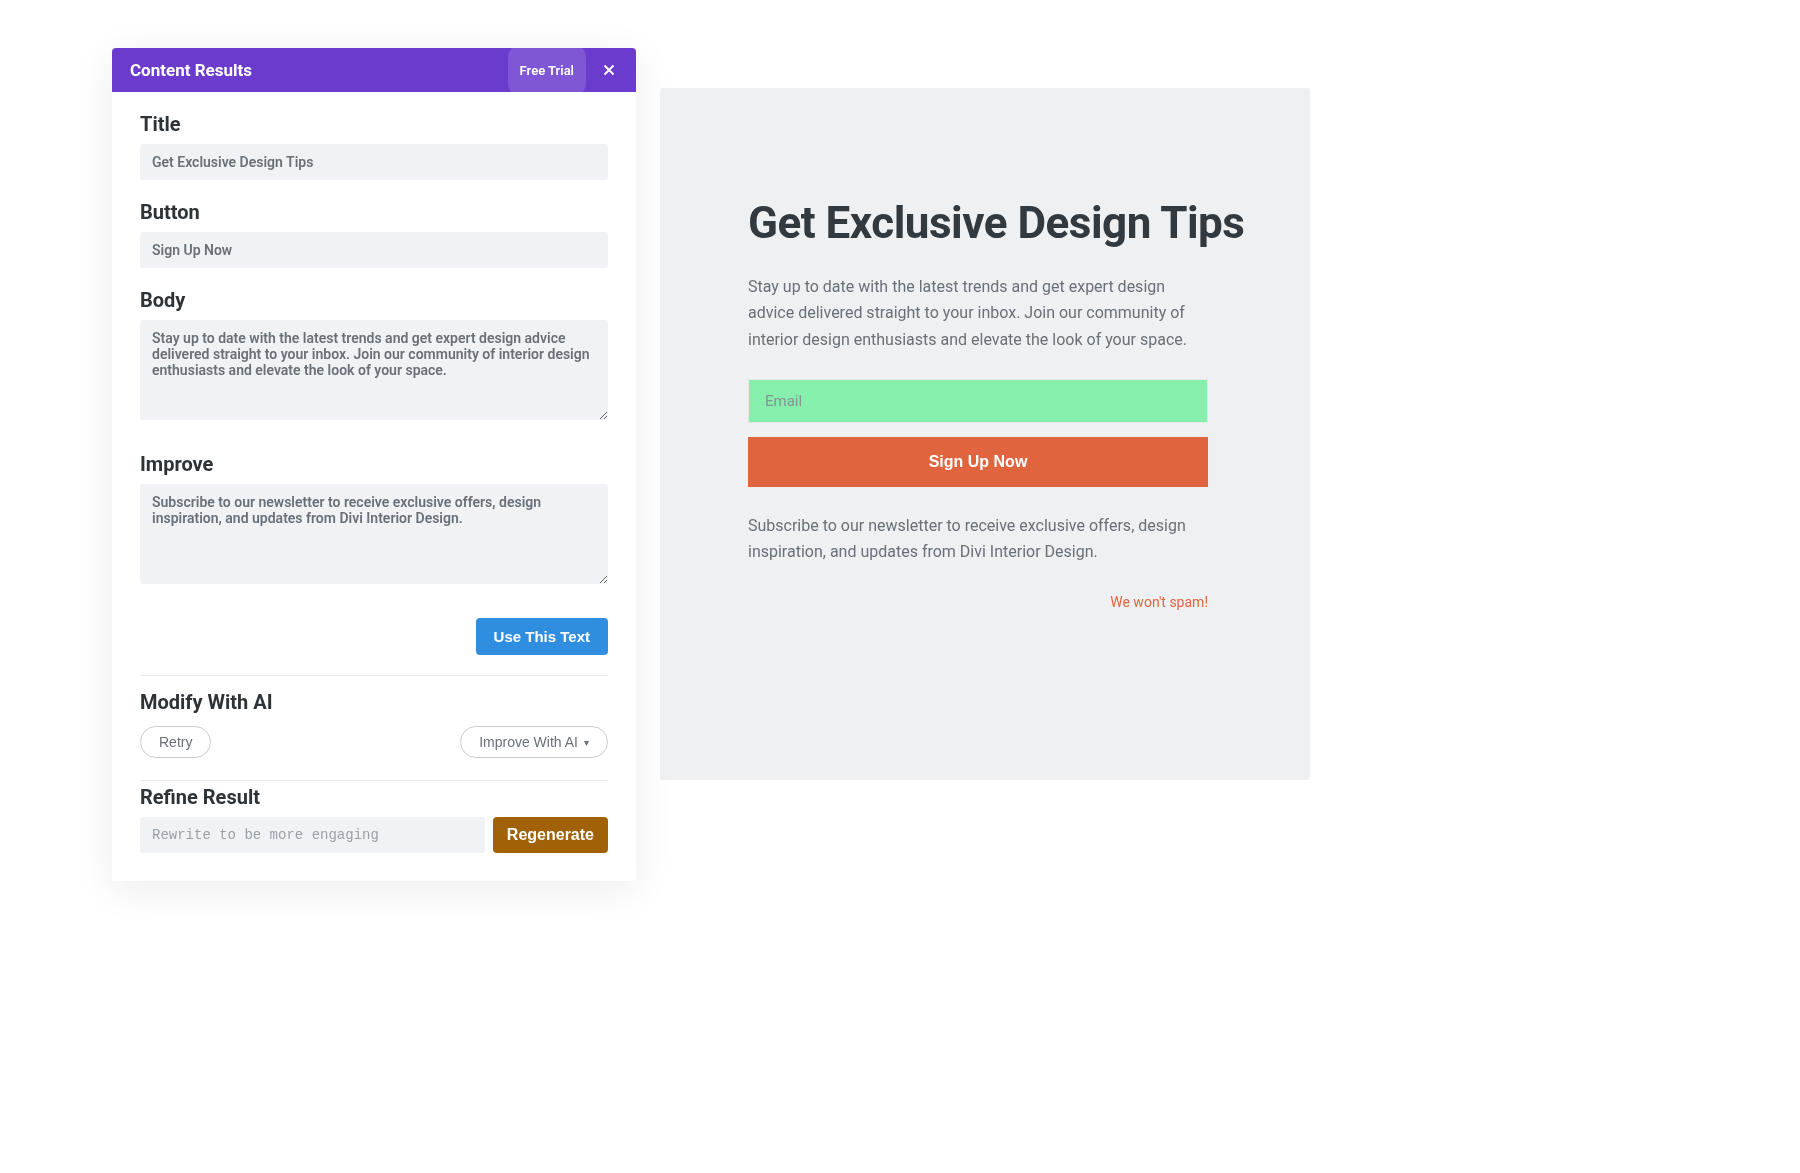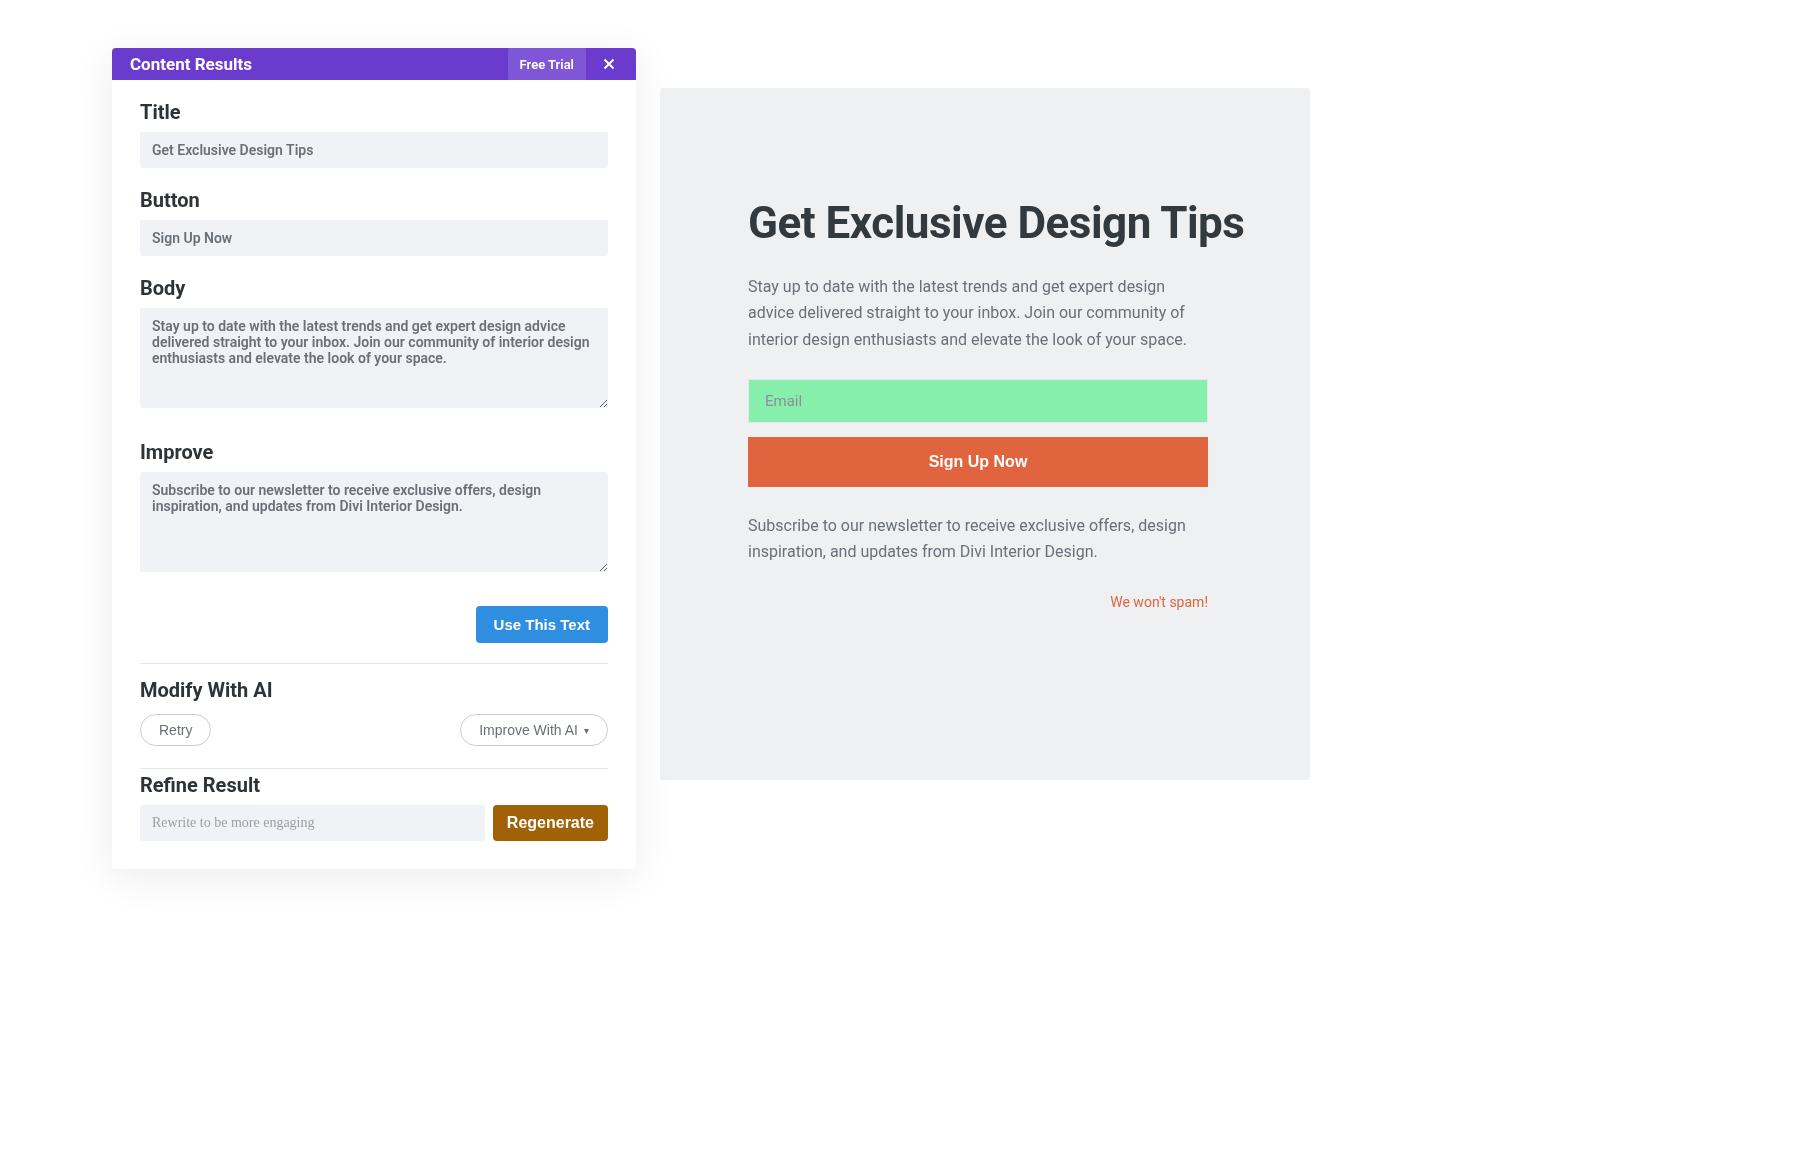--- a/index.html
+++ b/index.html
@@ -20,21 +20,21 @@
     box-shadow: 0 8px 40px rgba(0,0,0,0.08);
     overflow: hidden;
   }
   .panel-header {
     background: #6b3bce;
     color: #fff;
     display: flex;
     align-items: center;
     justify-content: space-between;
     padding: 10px 18px 10px 18px;
-    height: 32px;
+    height: 44px;
   }
   .panel-title {
     font-weight: 700;
     font-size: 17px;
   }
   .panel-header-right {
     display: flex;
     align-items: center;
     gap: 14px;
   }
@@ -136,21 +136,21 @@
     margin-top: 8px;
   }
   .refine-input {
     flex: 1;
     background: #f0f2f5;
     border: none;
     border-radius: 3px;
     padding: 10px 12px;
     font-size: 14px;
     color: #6a7078;
-    font-family: Liberation Serif, serif;
+    font-family: Liberation Mono, monospace;
   }
   .refine-input::placeholder { color: #9aa0a8; }
   .regen-btn {
     background: #a16207;
     color: #fff;
     border: none;
     border-radius: 4px;
     padding: 8px 14px;
     font-size: 16px;
     font-weight: 600;

